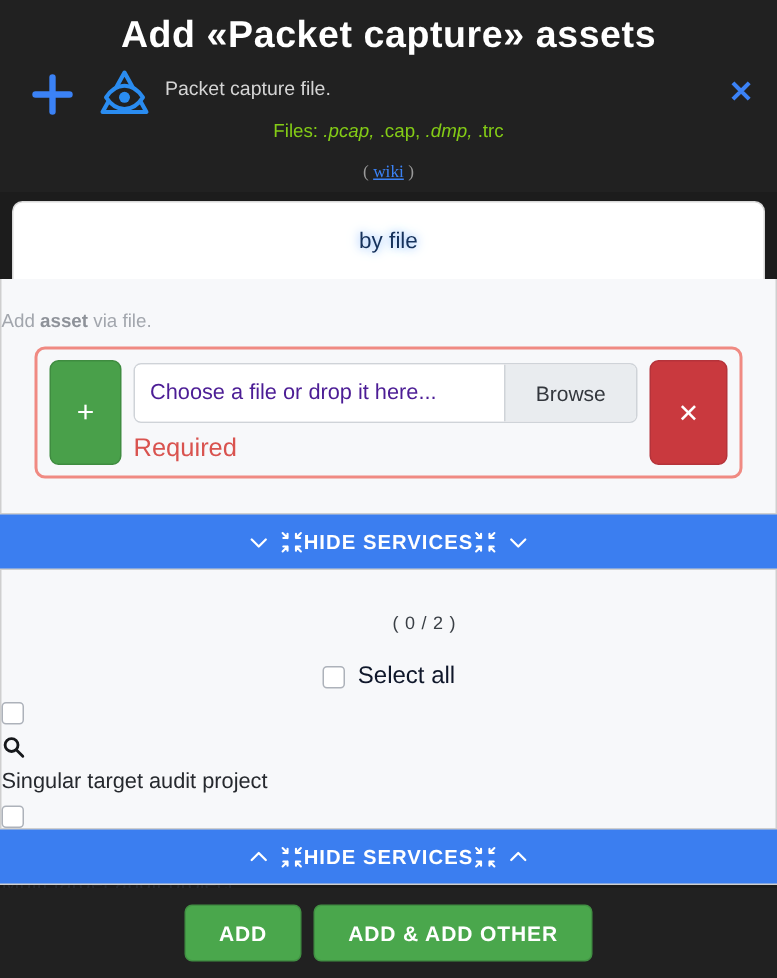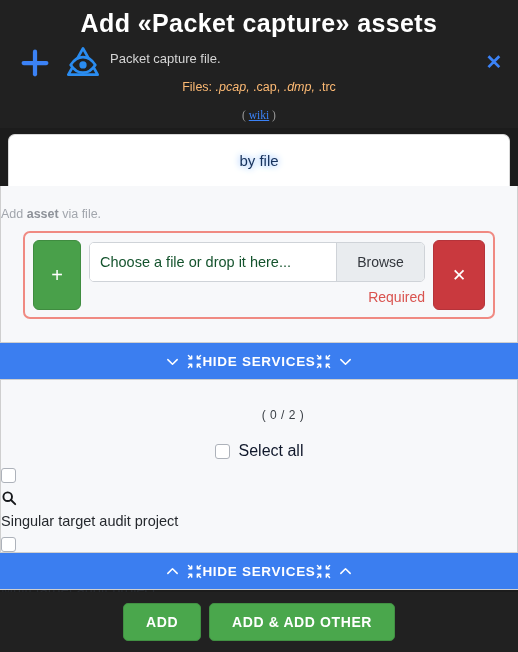--- a/index.html
+++ b/index.html
@@ -58,21 +58,21 @@
     top: 51px; left: 110px; right: 110px;
     text-align: left;
     font-size: 13px;
     color: #d5d5d5;
   }
   .files-line {
     position: absolute;
     top: 80px; left: 60px; right: 60px;
     text-align: center;
     font-size: 12.5px;
-    color: #fdba74;
+    color: #84cc16;
   }
   .files-line .it { font-style: italic; }
   .wiki-line {
     position: absolute;
     top: 109px; left: 0; right: 0;
     text-align: center;
     font-size: 11.5px;
     color: #9a9a9a;
     font-family: Liberation Serif, serif;
   }
@@ -162,36 +162,36 @@
     overflow: hidden;
     background: #fff;
     margin-top: 2px;
   }
   .file-input-text {
     flex: 1;
     display: flex;
     align-items: center;
     padding: 0 10px;
     font-size: 14.5px;
-    color: #14532d;
+    color: #4c1d95;
     background: #fff;
     cursor: text;
   }
   .browse-btn {
     width: 88px;
     background: #e9ecef;
     border-left: 1px solid #cfd3d8;
     display: flex; align-items: center; justify-content: center;
     font-size: 14px;
     color: #33373d;
     cursor: pointer;
   }
   .required-msg {
-    text-align: right;
-    font-size: 14px;
+    text-align: left;
+    font-size: 17px;
     color: #d9534f;
     padding-top: 7px;
   }
   .btn-red-x {
     width: 52px;
     background: #c9393e;
     border: 1px solid #b5333a;
     border-radius: 6px;
     color: #fff;
     font-size: 17px;

